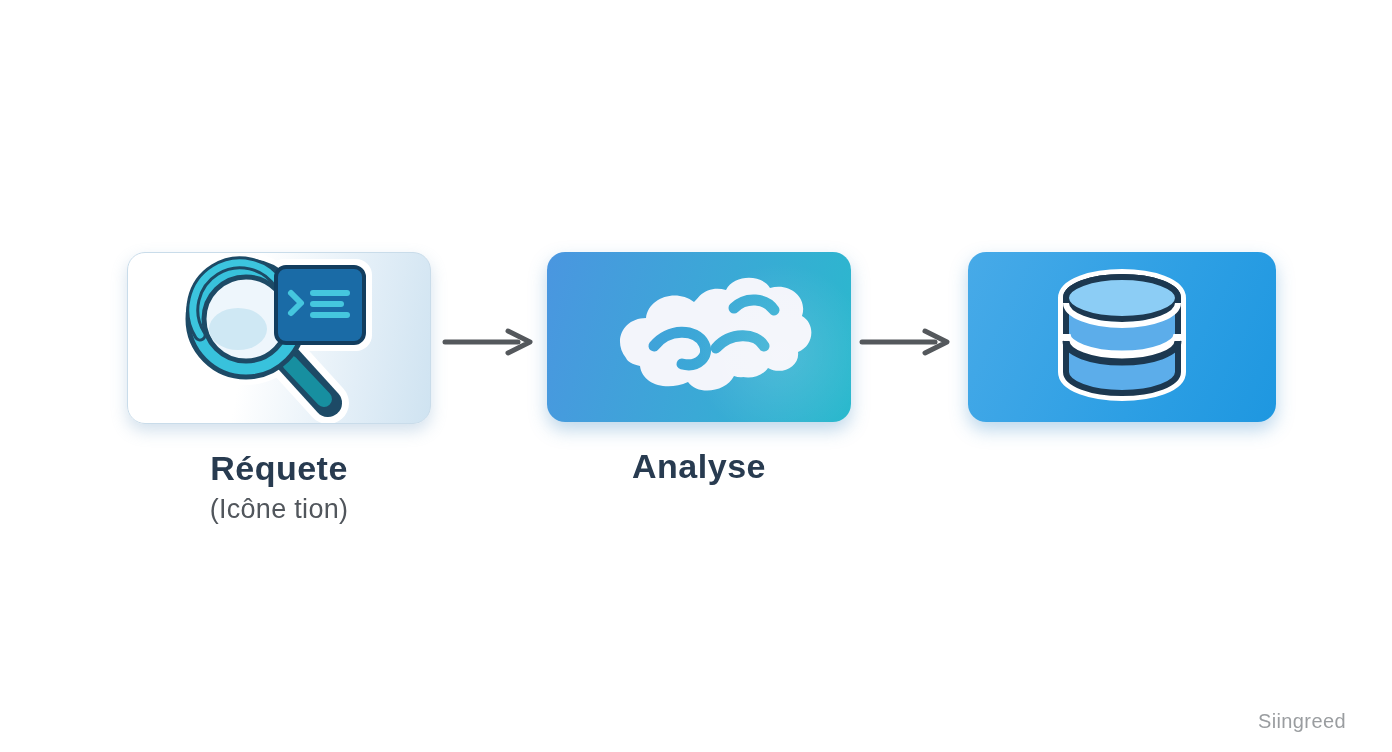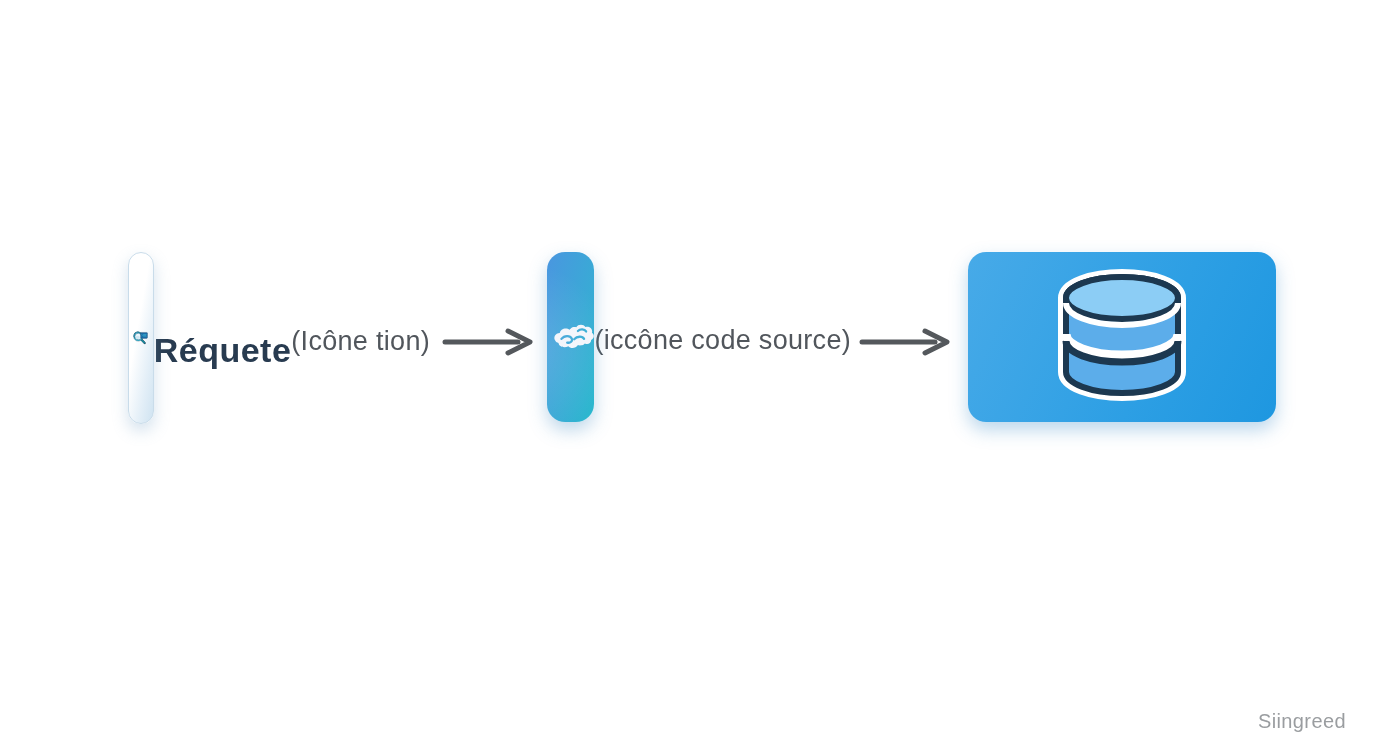--- a/index.html
+++ b/index.html
@@ -4,21 +4,21 @@
 <style>
   html,body{margin:0;padding:0;}
   body{
     width:1392px;height:752px;position:relative;overflow:hidden;
     background:#ffffff;
     font-family:"Liberation Sans","DejaVu Sans",sans-serif;
   }
   .canvas{position:absolute;inset:0;}
 
   
-  .step{position:absolute;top:252px;display:flex;flex-direction:row;align-items:center;}
+  .step{position:absolute;top:252px;display:flex;flex-direction:column;align-items:center;}
   .step-1{left:128px;width:302px;}
   .step-2{left:547px;width:304px;}
   .step-3{left:968px;width:308px;}
 
   .card{
     width:100%;height:170px;border-radius:18px;position:relative;overflow:hidden;
     display:flex;align-items:center;justify-content:center;
   }
   .card-1{
     background:linear-gradient(100deg,#ffffff 0%,#ffffff 40%,#e2eef7 75%,#cfe3f1 100%);
@@ -120,21 +120,23 @@
                      C 232,62 230,84 214,90 C 216,104 198,114 184,106 C 174,120 150,118 144,104
                      C 128,108 112,96 116,82 C 106,76 106,66 110,58 Z" fill="#fff"></path>
             <path d="M 70,84 C 84,66 112,66 120,82 C 126,94 114,106 98,102" fill="none" stroke="#000" stroke-width="11" stroke-linecap="round"></path>
             <path d="M 132,86 C 146,70 172,70 180,84" fill="none" stroke="#000" stroke-width="11" stroke-linecap="round"></path>
             <path d="M 150,46 C 162,34 182,36 190,48" fill="none" stroke="#000" stroke-width="11" stroke-linecap="round"></path>
           </mask>
         </defs>
         <rect x="0" y="0" width="230" height="150" fill="#f3f5fb" mask="url(#cloudMask)"></rect>
       </svg>
     </div>
-    <div class="subtitle">(iccône code source)</div>
+    <div class="title">
+      <span>Analyse</span>
+    </div>
   </div>
 
   <div class="arrow arrow-2">
     <svg viewBox="0 0 94 30">
       <line x1="3" y1="15" x2="76" y2="15" stroke="#54585c" stroke-width="5" stroke-linecap="round"></line>
       <polyline points="66,4 88,15 66,26" fill="none" stroke="#54585c" stroke-width="5" stroke-linecap="round" stroke-linejoin="round"></polyline>
     </svg>
   </div>
 
   <div class="step step-3">

